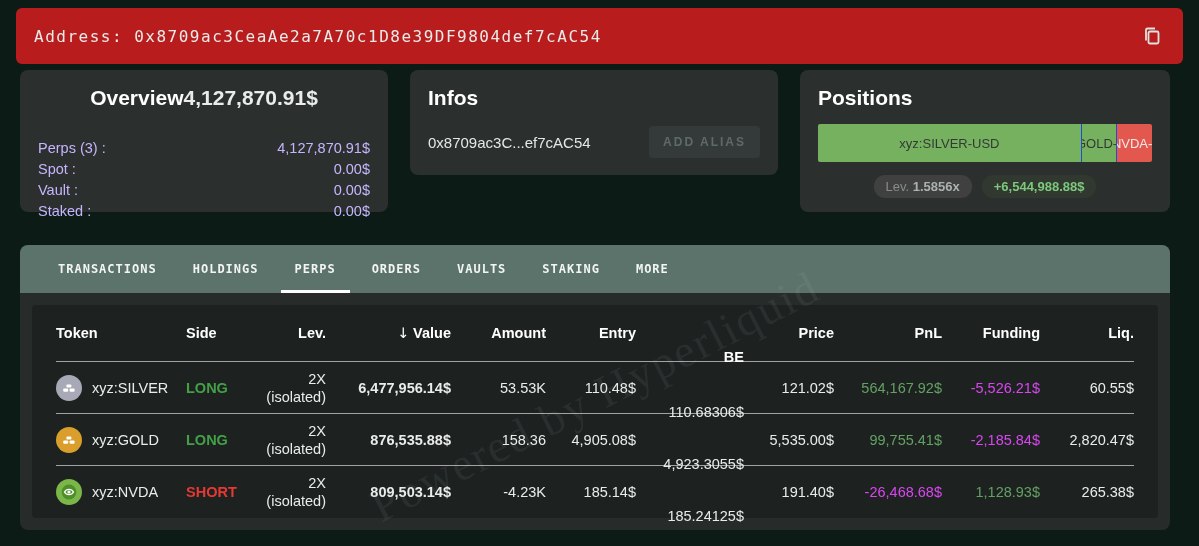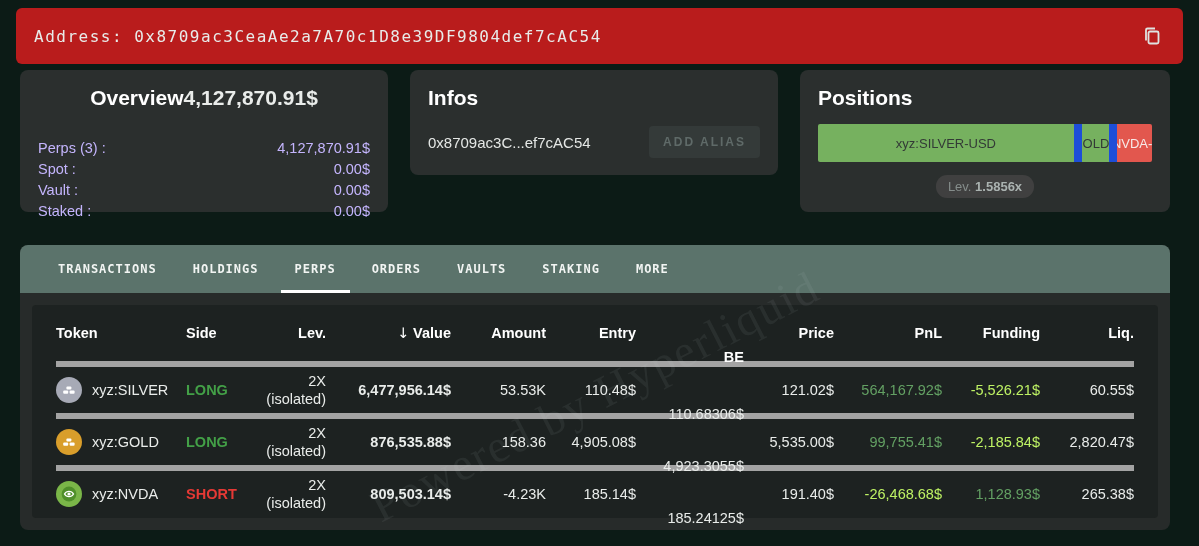--- a/index.html
+++ b/index.html
@@ -42,21 +42,21 @@
   .infos-address { font-size:15px; color:#e4e7e5; }
   .add-alias-btn {
     background:#343a39; color:#5f6a68; border:none; border-radius:4px;
     font-size:12px; font-weight:bold; letter-spacing:2px; padding:9px 14px;
     font-family:"Liberation Sans", sans-serif; cursor:pointer;
   }
 
   .card-positions { left:800px; top:70px; width:370px; height:142px; }
   .positions-bar { display:flex; margin-top:14px; height:38px; border-radius:2px; overflow:hidden; }
   .seg { display:flex; align-items:center; justify-content:center; overflow:hidden; font-size:13px; white-space:nowrap; cursor:pointer; }
-  .seg-green { background:#76b15f; color:#333a36; border-right:8px solid #1d4ed8; }
+  .seg-green { background:#76b15f; color:#333a36; border-right:1px solid #1d4ed8; }
   .seg-red { background:#e2574e; color:#f7e9e8; }
   .positions-pills { display:flex; justify-content:center; gap:10px; margin-top:13px; }
   .pill { border-radius:11px; font-size:13px; padding:4px 12px; white-space:nowrap; }
   .pill-lev { background:#404040; color:#858d8b;text-align:center; }
   .pill-lev b { color:#aab2b0; }
   .pill-pnl { background:#30382f; color:#7dc87d; font-weight:bold; }
 
   
   .panel {
     position:absolute; left:20px; top:245px; width:1150px; height:285px;
@@ -73,38 +73,38 @@
   .tab.active::after {
     content:""; position:absolute; left:4px; right:4px; bottom:0; height:3px; background:#ffffff;
   }
 
   .table-wrap {
     position:absolute; left:12px; right:12px; top:60px; bottom:12px;
     background:#1d2221; border-radius:4px; padding:0 24px;
   }
   .trow { display:flex; align-items:center; }
   .thead { height:56px; font-weight:bold; font-size:14.5px; color:#ffffff; }
-  .tbody-row { height:52px; font-size:14.5px; color:#e9ecea; border-top:6px solid #a3a3a3; cursor:pointer; }
+  .tbody-row { height:52px; font-size:14.5px; color:#e9ecea; border-top:1px solid #a3a3a3; cursor:pointer; }
   .cell { white-space:nowrap; }
   .c-token { width:130px; display:flex; align-items:center; gap:10px; }
   .c-side  { width:60px; text-align:left; font-weight:bold; }
   .c-lev   { width:80px; text-align:right; line-height:18px; }
   .c-value { width:125px; text-align:right; font-weight:bold; }
   .c-amount{ width:95px; text-align:right; }
   .c-entry { width:90px; text-align:right; }
   .c-be    { width:108px; text-align:right;margin-top:48px; }
   .c-price { width:90px; text-align:right; }
   .c-pnl   { width:108px; text-align:right; }
   .c-fund  { width:98px; text-align:right; }
   .c-liq   { flex:1; text-align:right; }
 
   .side-long { color:#43a047; }
   .side-short { color:#e53935; }
   .num-pos { color:#63a063; }
-  .num-neg { color:#bef264; }
+  .num-neg { color:#d946ef; }
 
   .token-icon { width:26px; height:26px; border-radius:50%; display:flex; align-items:center; justify-content:center; flex:0 0 26px; }
   .icon-silver { background:#a7aab6; }
   .icon-gold { background:#d99e2b; }
   .icon-nvda { background:#7ab648; }
 
   .sort-arrow { font-family:"DejaVu Sans", sans-serif; margin-right:4px; font-weight:normal; }
 
   .watermark {
     position:absolute; left:255px; top:370px; width:680px;
@@ -169,20 +169,21 @@
         </div>
       <div class="seg seg-green" style="width:10.4%">
           <span>xyz:GOLD-USD</span>
         </div>
       <div class="seg seg-red" style="width:10.6%">
           <span>xyz:NVDA-USD</span>
         </div>
     </div>
     <div class="positions-pills">
       <span class="pill pill-lev"><span>Lev.</span> <b>1.5856x</b></span>
+      <span class="pill pill-pnl">+6,544,988.88$</span>
     </div>
   </div>
 
   <div class="panel">
     <div class="tab-bar">
       <div class="tab">TRANSACTIONS</div>
       <div class="tab">HOLDINGS</div>
       <div class="tab active">PERPS</div>
       <div class="tab">ORDERS</div>
       <div class="tab">VAULTS</div>

